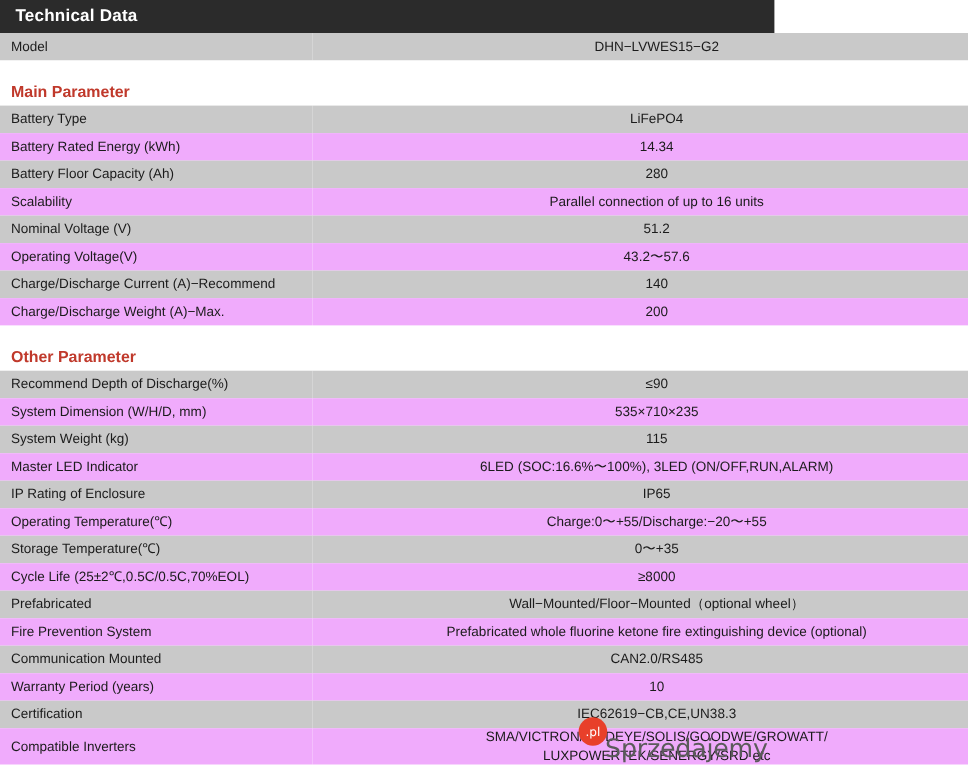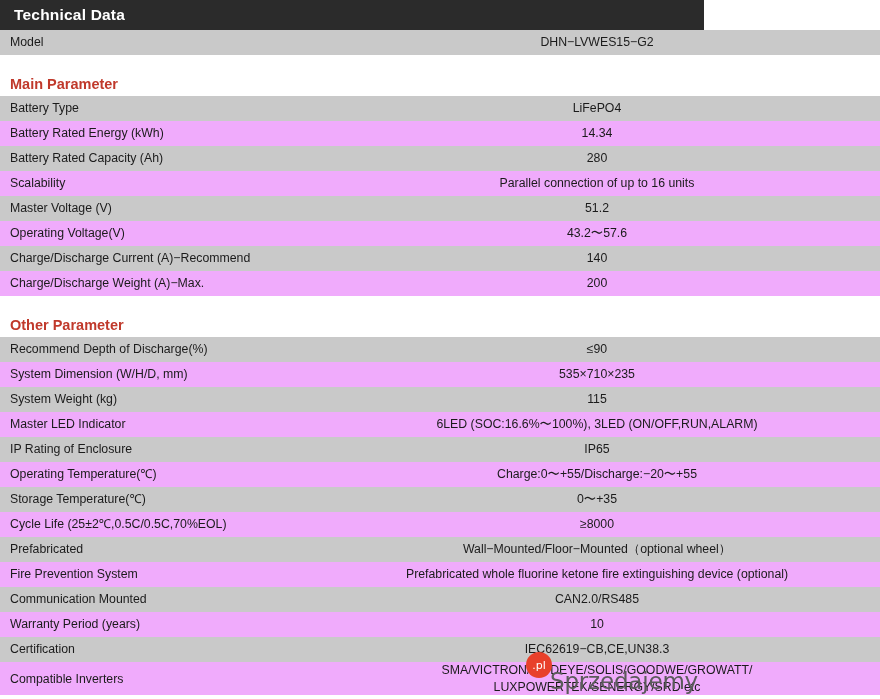--- a/index.html
+++ b/index.html
@@ -134,29 +134,29 @@
         </tr>
         <tr class="shaded">
           <td class="label">Battery Type</td>
           <td class="value">LiFePO4</td>
         </tr>
         <tr class="plain">
           <td class="label">Battery Rated Energy (kWh)</td>
           <td class="value">14.34</td>
         </tr>
         <tr class="shaded">
-          <td class="label">Battery Rated Capacity (Ah)</td>
+          <td class="label">Battery Floor Capacity (Ah)</td>
           <td class="value">280</td>
         </tr>
         <tr class="plain">
           <td class="label">Scalability</td>
           <td class="value">Parallel connection of up to 16 units</td>
         </tr>
         <tr class="shaded">
-          <td class="label">Master Voltage (V)</td>
+          <td class="label">Nominal Voltage (V)</td>
           <td class="value">51.2</td>
         </tr>
         <tr class="plain">
           <td class="label">Operating Voltage(V)</td>
           <td class="value">43.2〜57.6</td>
         </tr>
         <tr class="shaded">
           <td class="label">Charge/Discharge Current (A)−Recommend</td>
           <td class="value">140</td>
         </tr>

